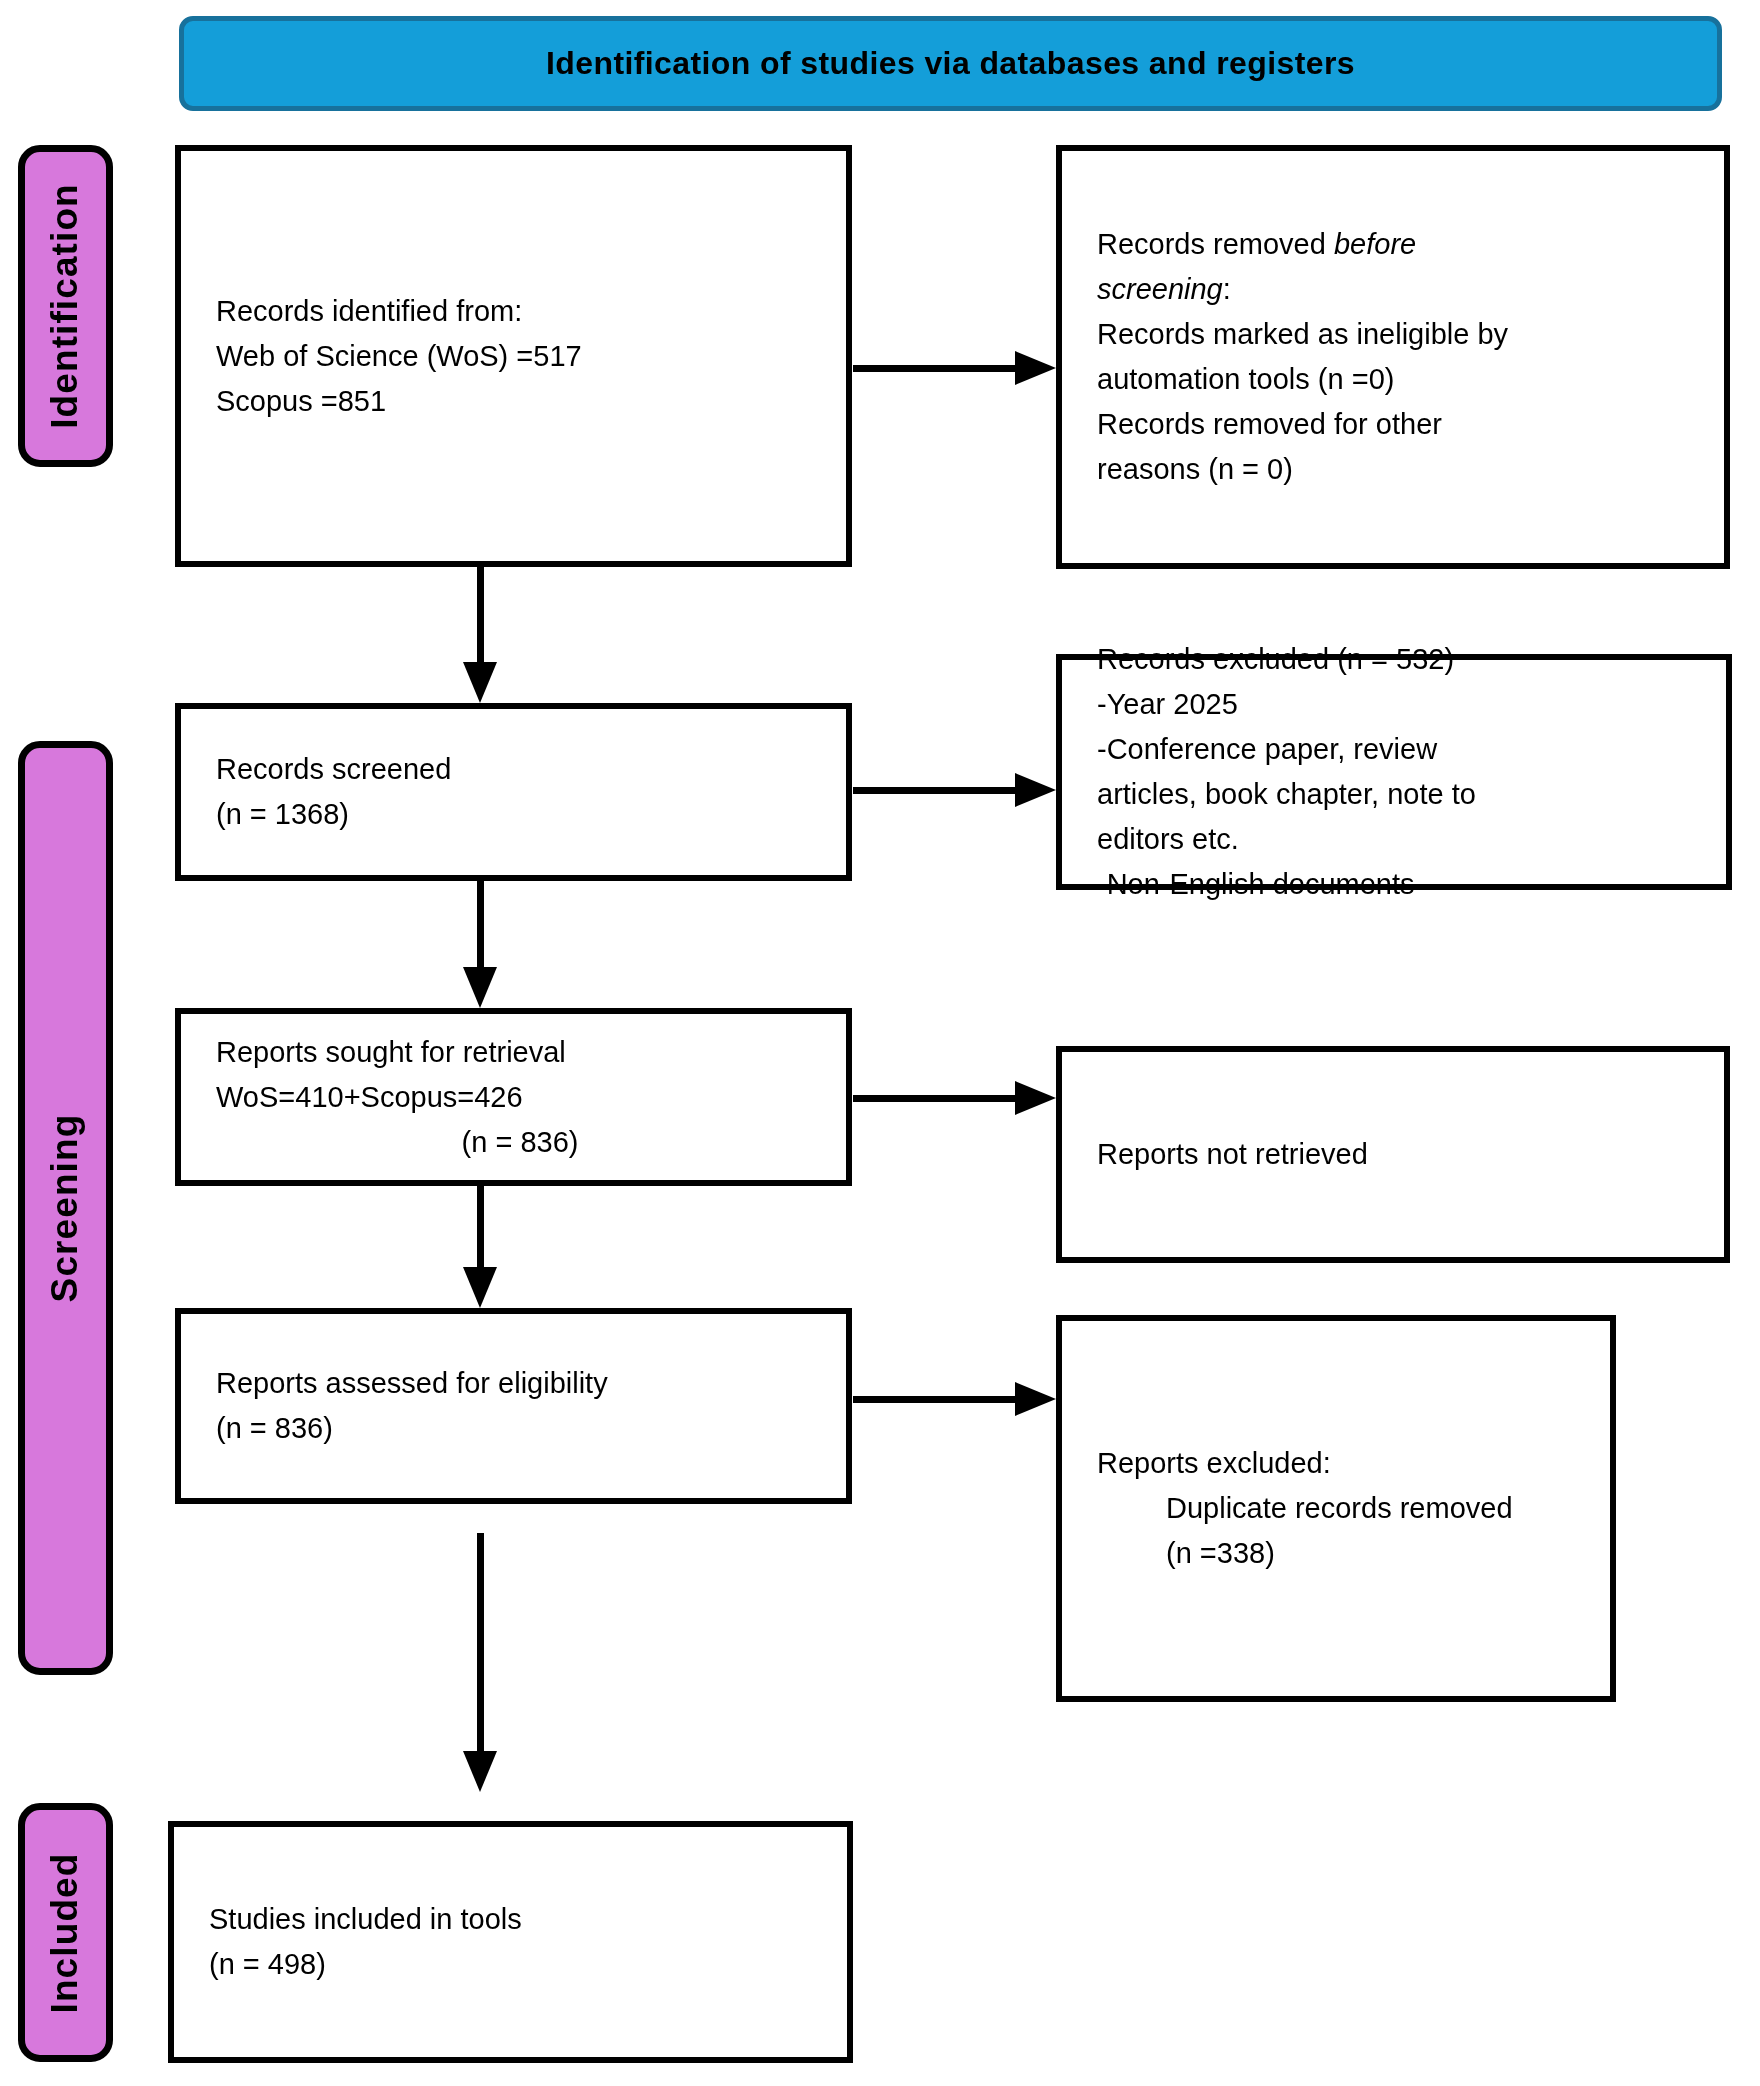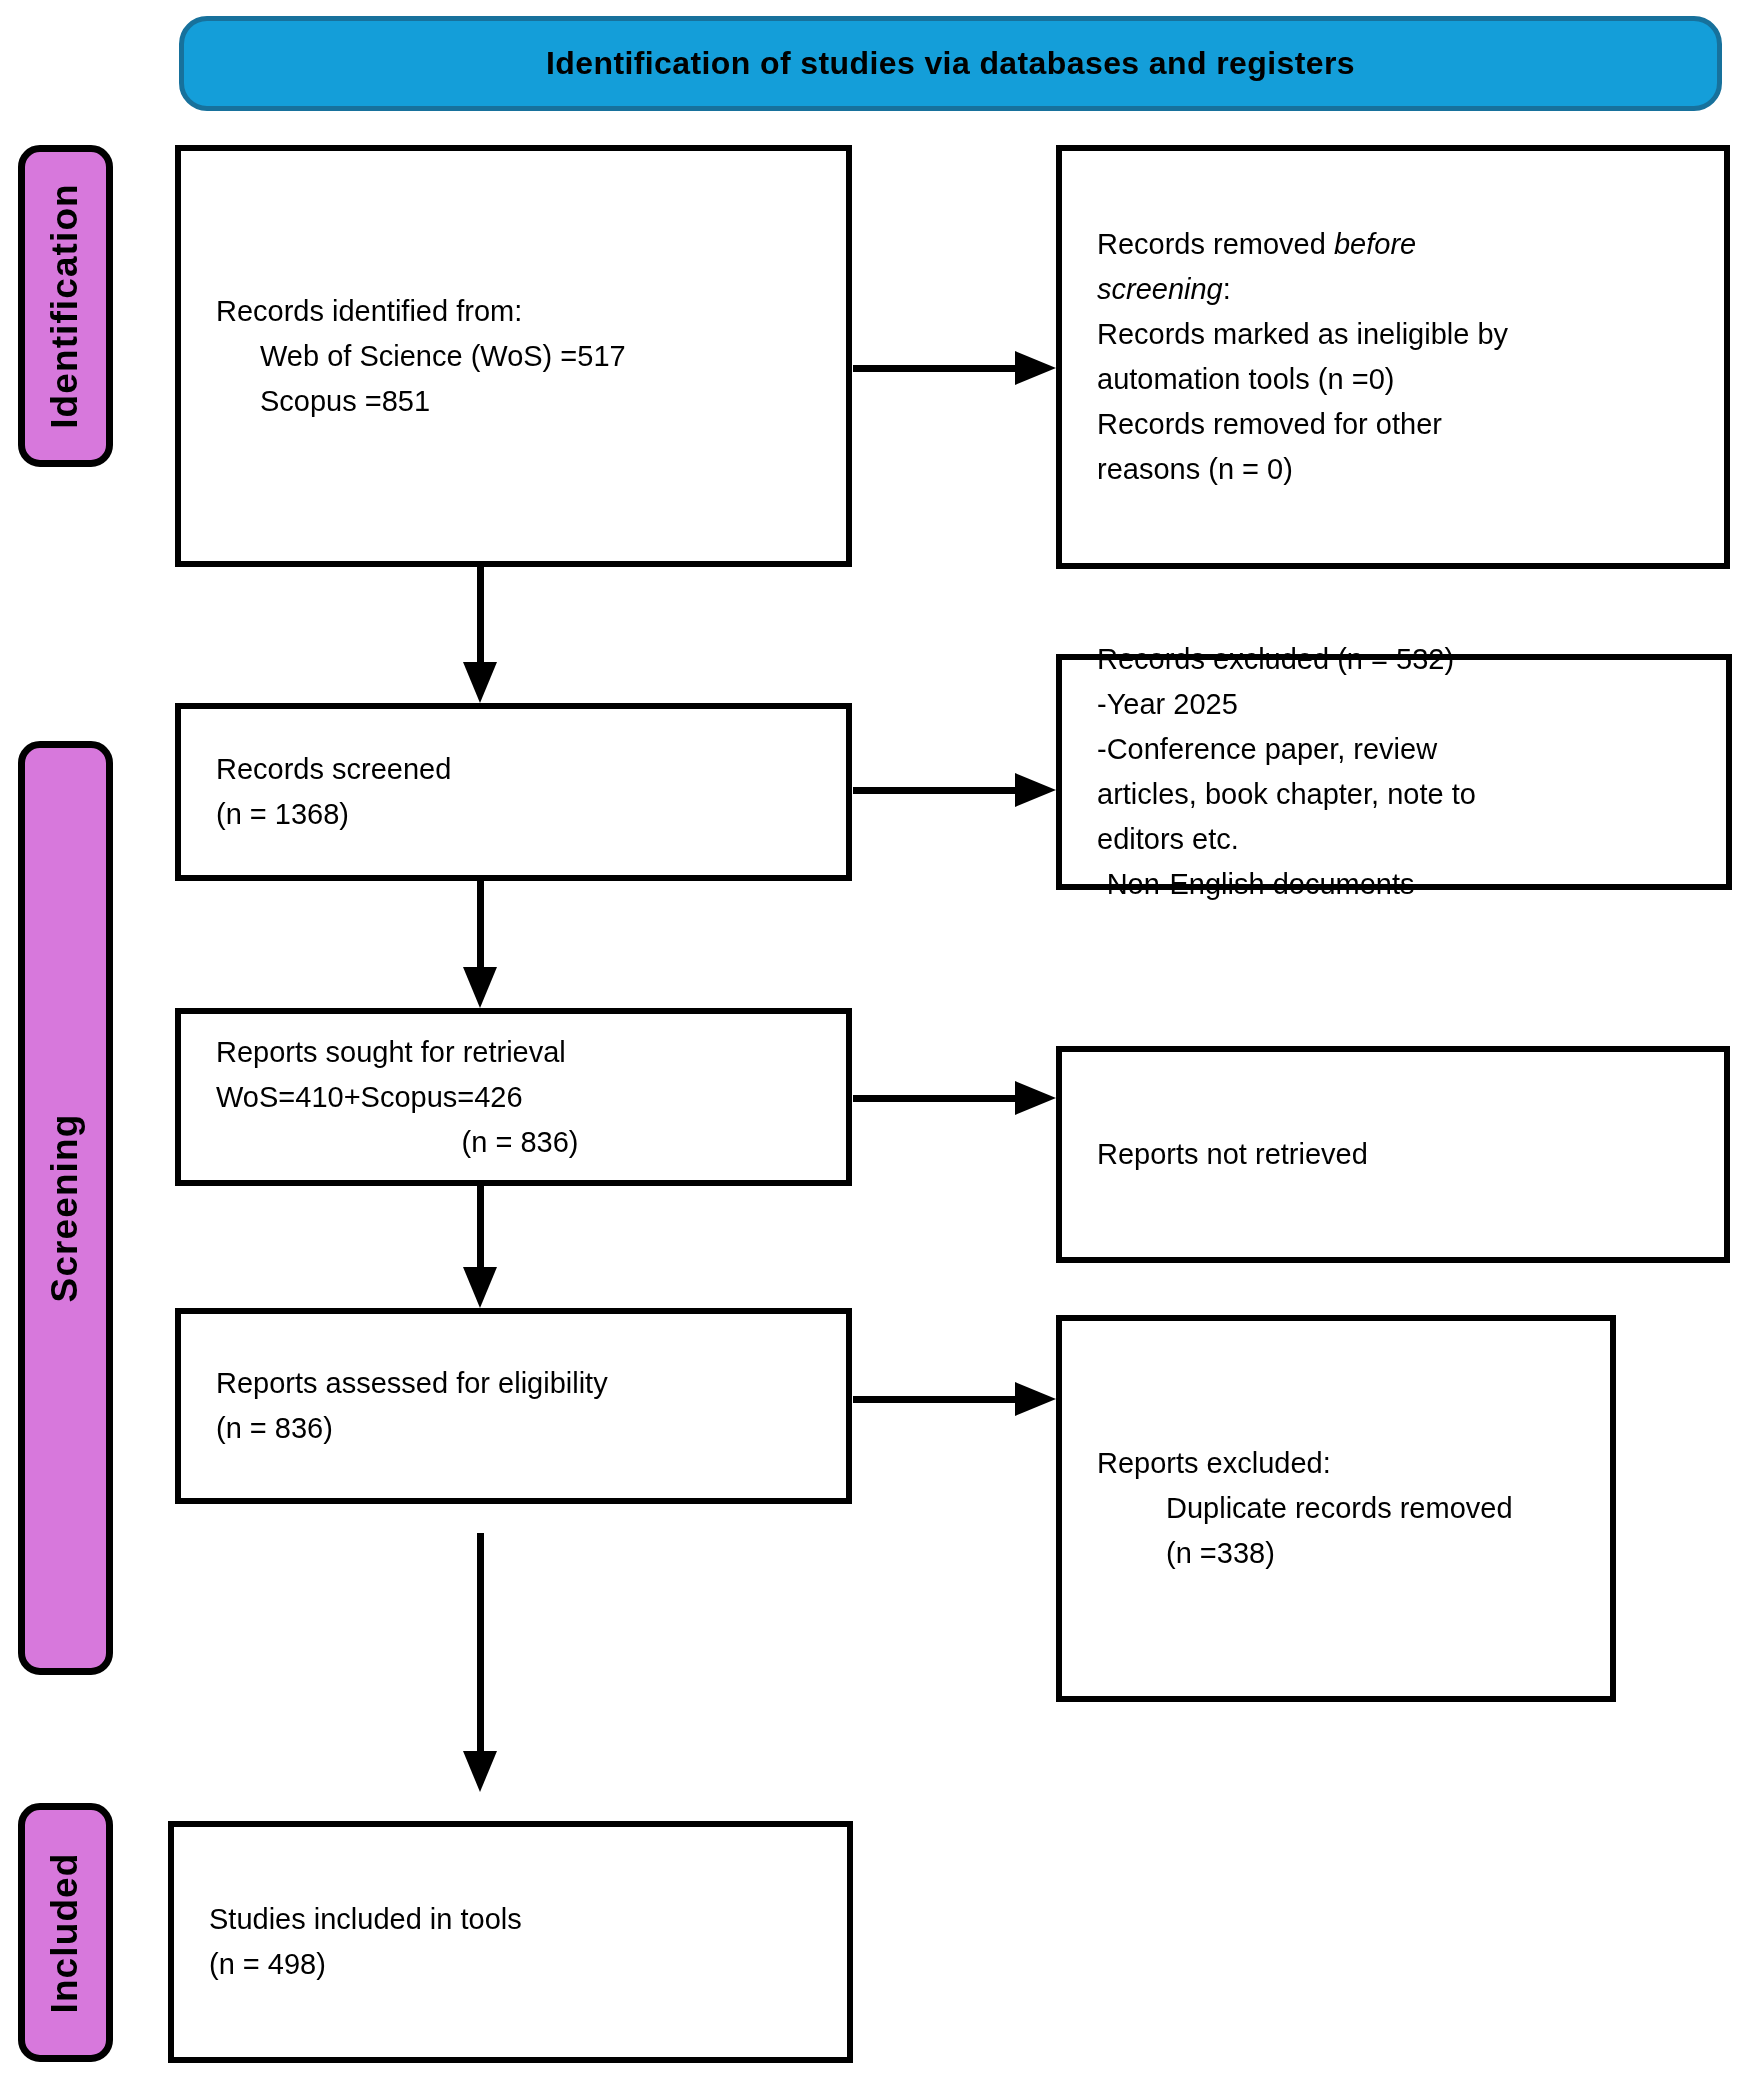--- a/index.html
+++ b/index.html
@@ -20,21 +20,21 @@
     overflow: hidden;
   }
 
   
   .header {
     position: absolute;
     left: 179px; top: 16px;
     width: 1543px; height: 95px;
     background: var(--blue);
     border: 5.8px solid var(--blue-border);
-    border-radius: 28px;
+    border-radius: 14px;
     display: flex; align-items: center; justify-content: center;
   }
   .header span {
     font-size: 32px; font-weight: bold; letter-spacing: 0.4px;
   }
 
   
   .tab {
     position: absolute;
     left: 17.5px; width: 95px;
@@ -55,21 +55,21 @@
   
   .box {
     position: absolute;
     background: #fff;
     border: 6.6px solid #000;
     display: flex; flex-direction: column; justify-content: center;
     font-size: 29px; line-height: 45px;
     padding: 14.6px 22px 14.6px 35px;
   }
   .box .line { white-space: nowrap; }
-  .box .indent  { margin-left: 44px; }
+  .box .indent  { }
   .box .indent2 { margin-left: 69px; }
   .box .center  { text-align: center; white-space: nowrap; }
   .it { font-style: italic; }
 
   .box-b1 { left: 175px;  top: 145px;  width: 677px; height: 422px; }
   .box-b2 { left: 175px;  top: 703px;  width: 677px; height: 178px; }
   .box-b3 { left: 175px;  top: 1008px; width: 677px; height: 178px; }
   .box-b4 { left: 175px;  top: 1308px; width: 677px; height: 196px; }
   .box-b5 { left: 168px;  top: 1821px; width: 685px; height: 242px; }
 

